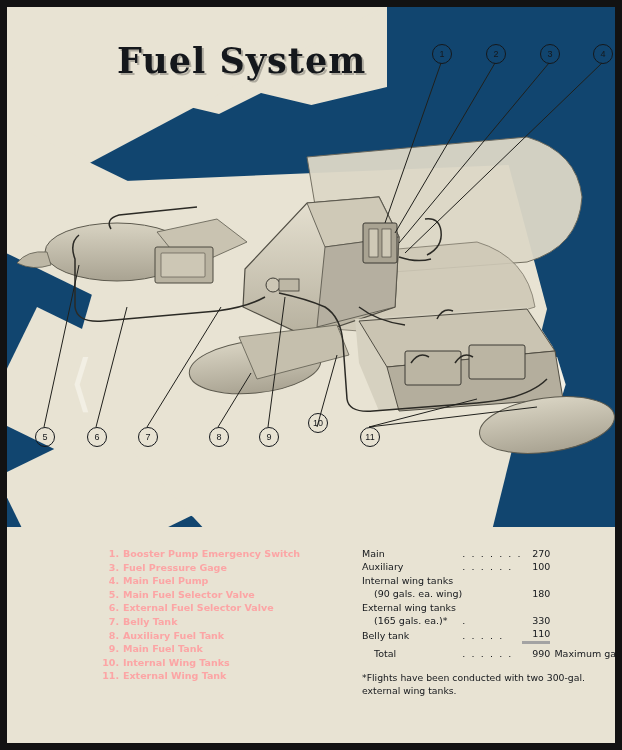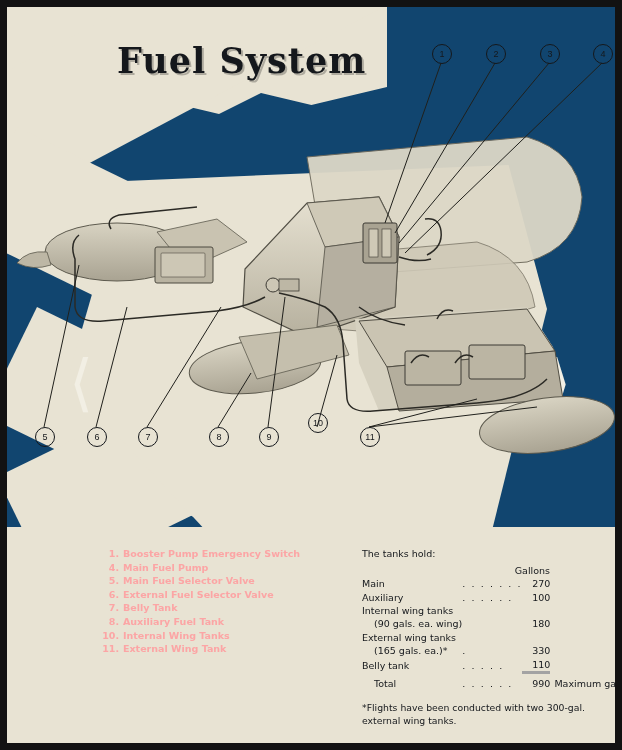--- a/index.html
+++ b/index.html
@@ -291,33 +291,33 @@
     <div class="callout" style="left:80px;  top:420px;">6</div>
     <div class="callout" style="left:131px; top:420px;">7</div>
     <div class="callout" style="left:202px; top:420px;">8</div>
     <div class="callout" style="left:252px; top:420px;">9</div>
     <div class="callout" style="left:301px; top:406px;">10</div>
     <div class="callout" style="left:353px; top:420px;">11</div>
 
     <div id="legend">
       <ol>
         <li><span class="num">1.</span><span>Booster Pump Emergency Switch</span></li>
+        <li><span class="num">3.</span><span>Fuel Pressure Gage</span></li>
         <li><span class="num">4.</span><span>Main Fuel Pump</span></li>
         <li><span class="num">5.</span><span>Main Fuel Selector Valve</span></li>
         <li><span class="num">6.</span><span>External Fuel Selector Valve</span></li>
         <li><span class="num">7.</span><span>Belly Tank</span></li>
         <li><span class="num">8.</span><span>Auxiliary Fuel Tank</span></li>
+        <li><span class="num">9.</span><span>Main Fuel Tank</span></li>
         <li><span class="num">10.</span><span>Internal Wing Tanks</span></li>
         <li><span class="num">11.</span><span>External Wing Tank</span></li>
       </ol>
     </div>
 
     <div id="tanks">
-      <div class="head">The tanks hold:</div>
-      <div class="colhead">Gallons</div>
       <table>
         <tbody>
             <tr>
           <td class="label">Main</td>
           <td class="dots">. . . . . . .</td>
           <td class="val">270</td>
         </tr>
         <tr>
           <td class="label">Auxiliary</td>
           <td class="dots">. . . . . .</td>

